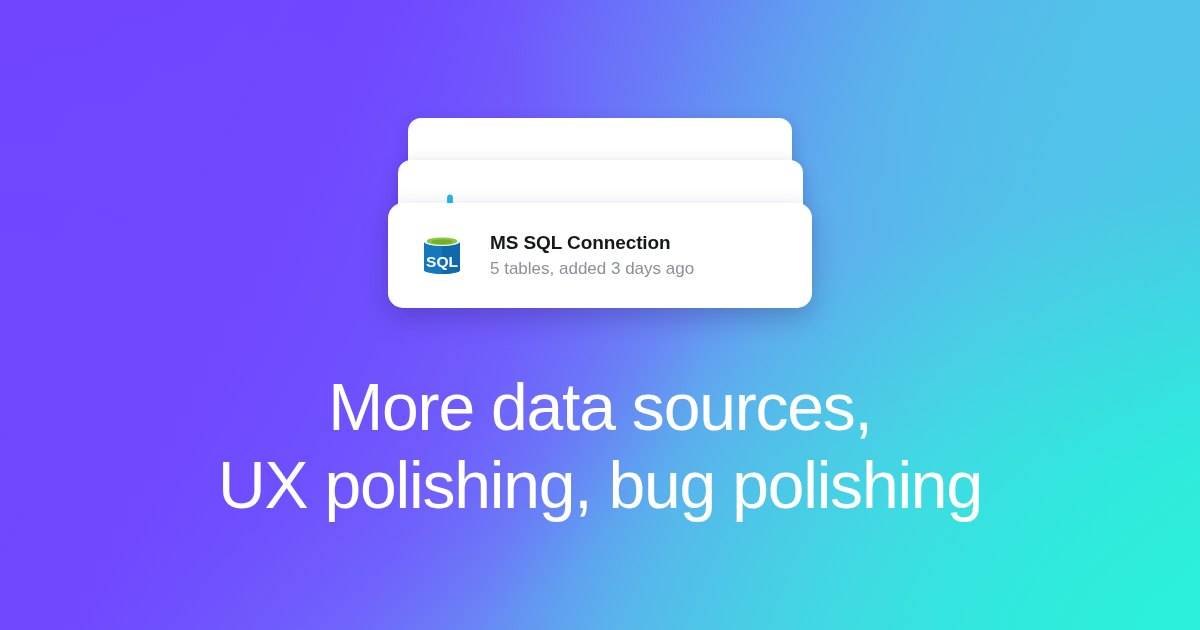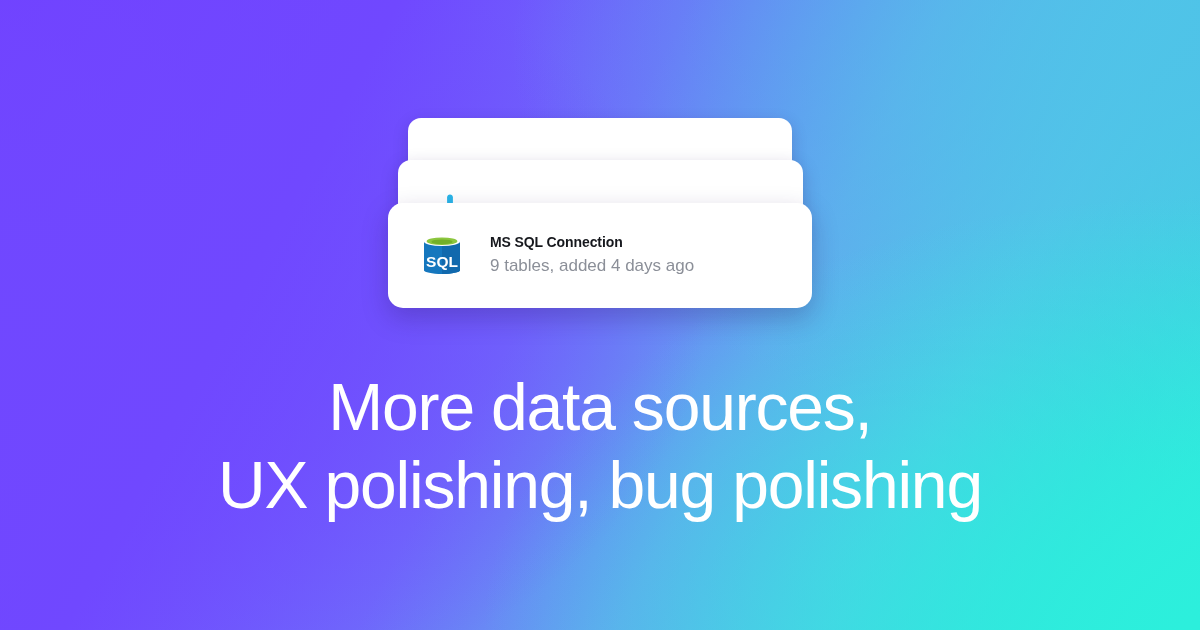--- a/index.html
+++ b/index.html
@@ -91,21 +91,21 @@
     align-items: center;
     justify-content: center;
     margin-right: 20px;
   }
   .conn-card.back .card-icon   { width: 44px; height: 44px; margin-right: 20px; }
   .conn-card.middle .card-icon { width: 52px; height: 52px; margin-right: 18px; }
 
   .card-text { min-width: 0; }
 
   .card-title {
-    font-size: 14px;
+    font-size: 19px;
     font-weight: bold;
     color: #16181d;
     letter-spacing: -0.1px;
     line-height: 1.25;
     white-space: nowrap;
   }
   .conn-card.back .card-title,
   .conn-card.middle .card-title { font-size: 19.5px; }
 
   .card-sub {
@@ -179,21 +179,21 @@
           <path d="M10 13.5h36v29c0 1.4-8.1 3.5-18 3.5s-18-2.1-18-3.5v-29z" fill="#1577BE"></path>
           <path d="M28 13.5h18v29c0 1.4-8.1 3.5-18 3.5V13.5z" fill="#1169AD"></path>
           <ellipse cx="28" cy="13.5" rx="18" ry="4.6" fill="#ffffff"></ellipse>
           <ellipse cx="28" cy="13.2" rx="15.4" ry="3.8" fill="#8CC63E"></ellipse>
           <ellipse cx="28" cy="13.8" rx="10.6" ry="2.4" fill="#73AF28"></ellipse>
           <text x="28" y="39" text-anchor="middle" font-family="'Liberation Sans', sans-serif" font-size="15.5" font-weight="bold" fill="#ffffff">SQL</text>
         </svg>
       </div>
       <div class="card-text">
         <div class="card-title">MS SQL Connection</div>
-        <div class="card-sub">9 tables, added 4 days ago</div>
+        <div class="card-sub">5 tables, added 3 days ago</div>
       </div>
     </div>
   </div>
 
 </div>
 
 <h1 id="headline">
   <span class="hl-line">More data sources,</span>
   <span class="hl-line">UX polishing, bug polishing</span>
 </h1>

